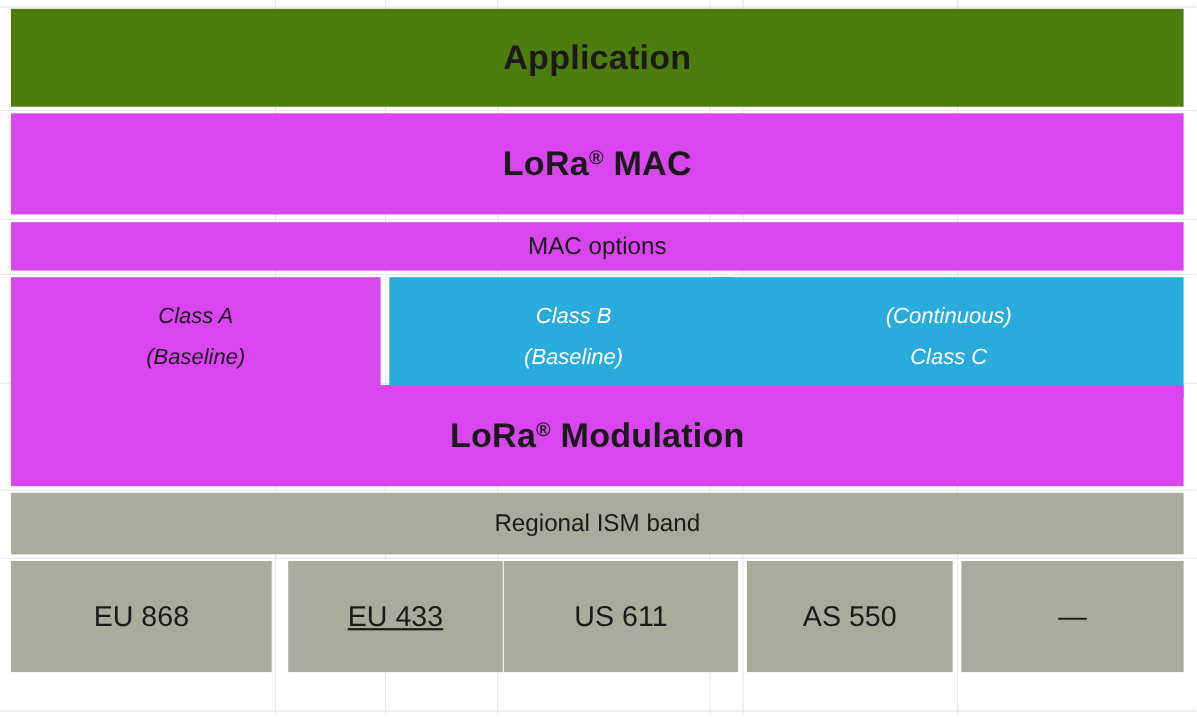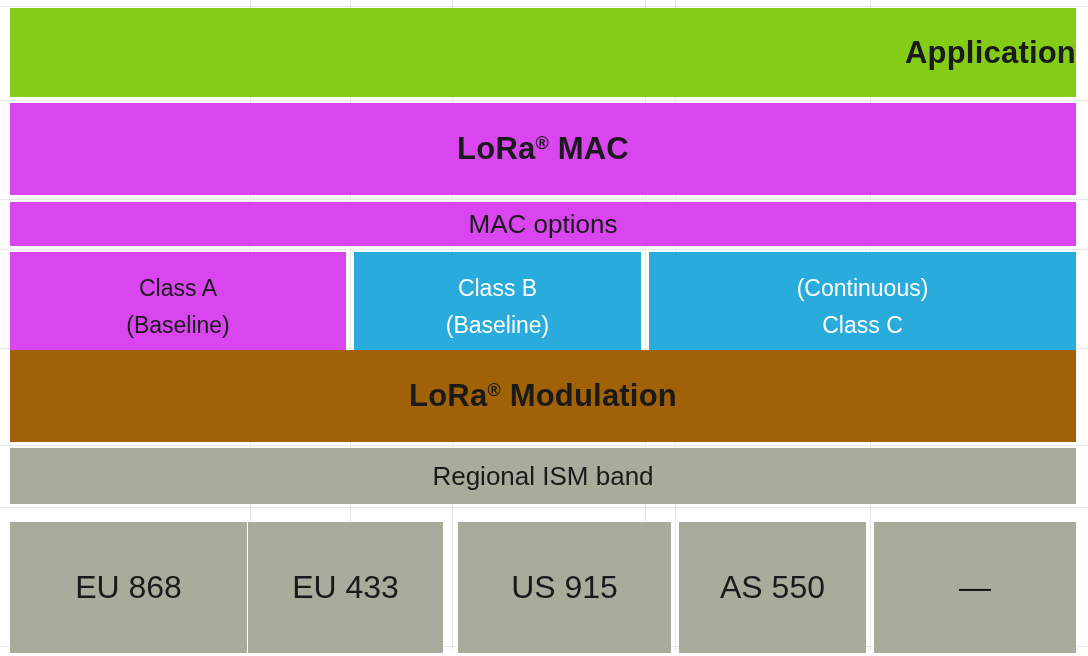--- a/index.html
+++ b/index.html
@@ -26,43 +26,43 @@
     text-align: center;
   }
   .cell {
     position: absolute;
     display: flex;
     flex-direction: column;
     align-items: center;
     justify-content: center;
     text-align: center;
   }
-  .green  { background: #84cc16; justify-content: flex-end; }
+  .green  { background: #4d7c0f; }
   .lblue  { background: #d946ef; }
   .cyan   { background: #29abdc; color: #ffffff; }
-  .orange { background: #a16207; }
+  .orange { background: #d946ef; }
   .gray   { background: #a9ab9d; }
 
   .big    { font-size: 31px; font-weight: 700; letter-spacing: 0.2px; }
-  .med    { font-size: 26px; font-weight: 400; }
+  .med    { font-size: 22px; font-weight: 400; }
 
   .row-application { top: 8px;   height: 89px; }
   .row-lora-mac    { top: 103px; height: 92px; }
   .row-mac-options { top: 202px; height: 44px; }
   .row-modulation  { top: 350px; height: 92px; }
   .row-ism         { top: 448px; height: 56px; text-align: right; }
 
-  .class-cell { top: 252px; height: 110px; font-size: 23px; line-height: 37px; }
+  .class-cell { top: 252px; height: 110px; font-size: 20px; line-height: 37px; font-style: italic; }
   .class-a { left: 10px;  width: 336px; }
-  .class-b { left: 354px; width: 287px; }
+  .class-b { left: 354px; width: 287px; padding-left: 24px; }
   .class-c { left: 649px; width: 427px; }
 
-  .band-cell { top: 510px; height: 131px; font-size: 32px; margin-top: 12px; }
+  .band-cell { top: 510px; height: 101px; font-size: 26px; }
   .band-0 { left: 10px;  width: 237px; }
-  .band-1 { left: 248px; width: 195px; }
+  .band-1 { left: 262px; width: 195px; text-decoration: underline; }
   .band-2 { left: 458px; width: 213px; }
   .band-3 { left: 679px; width: 187px; }
   .band-4 { left: 874px; width: 202px; }
 
   .tm {
     font-size: 58%;
     position: relative;
     top: -0.55em;
     font-weight: 700;
   }
@@ -120,21 +120,21 @@
     <span>Regional ISM band</span>
   </div>
 
   <div class="cell gray band-cell band-0">
     <span>EU 868</span>
   </div>
   <div class="cell gray band-cell band-1">
     <span>EU 433</span>
   </div>
   <div class="cell gray band-cell band-2">
-    <span>US 915</span>
+    <span>US 611</span>
   </div>
   <div class="cell gray band-cell band-3">
     <span>AS 550</span>
   </div>
   <div class="cell gray band-cell band-4">
     <span>—</span>
   </div>
 
 </div>
 

